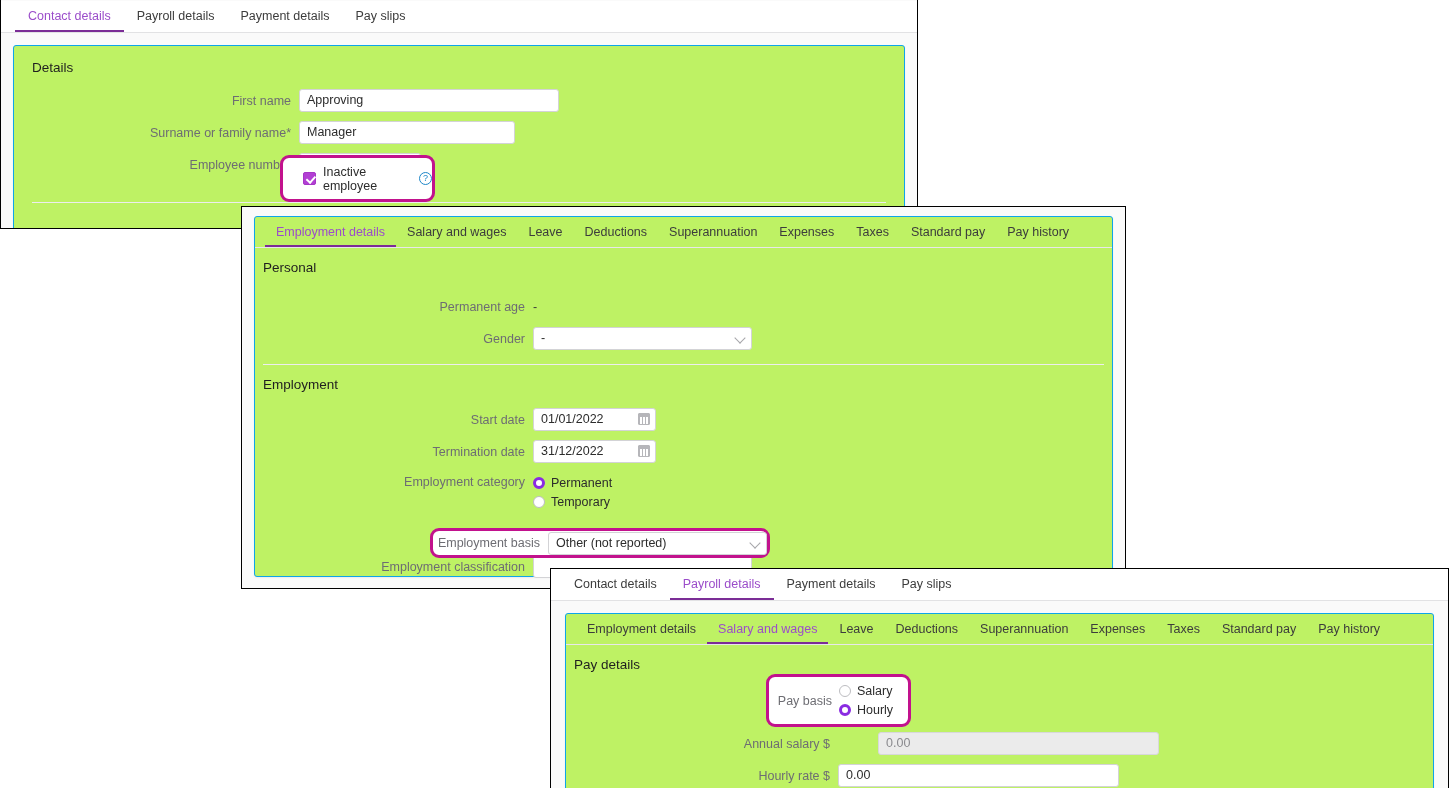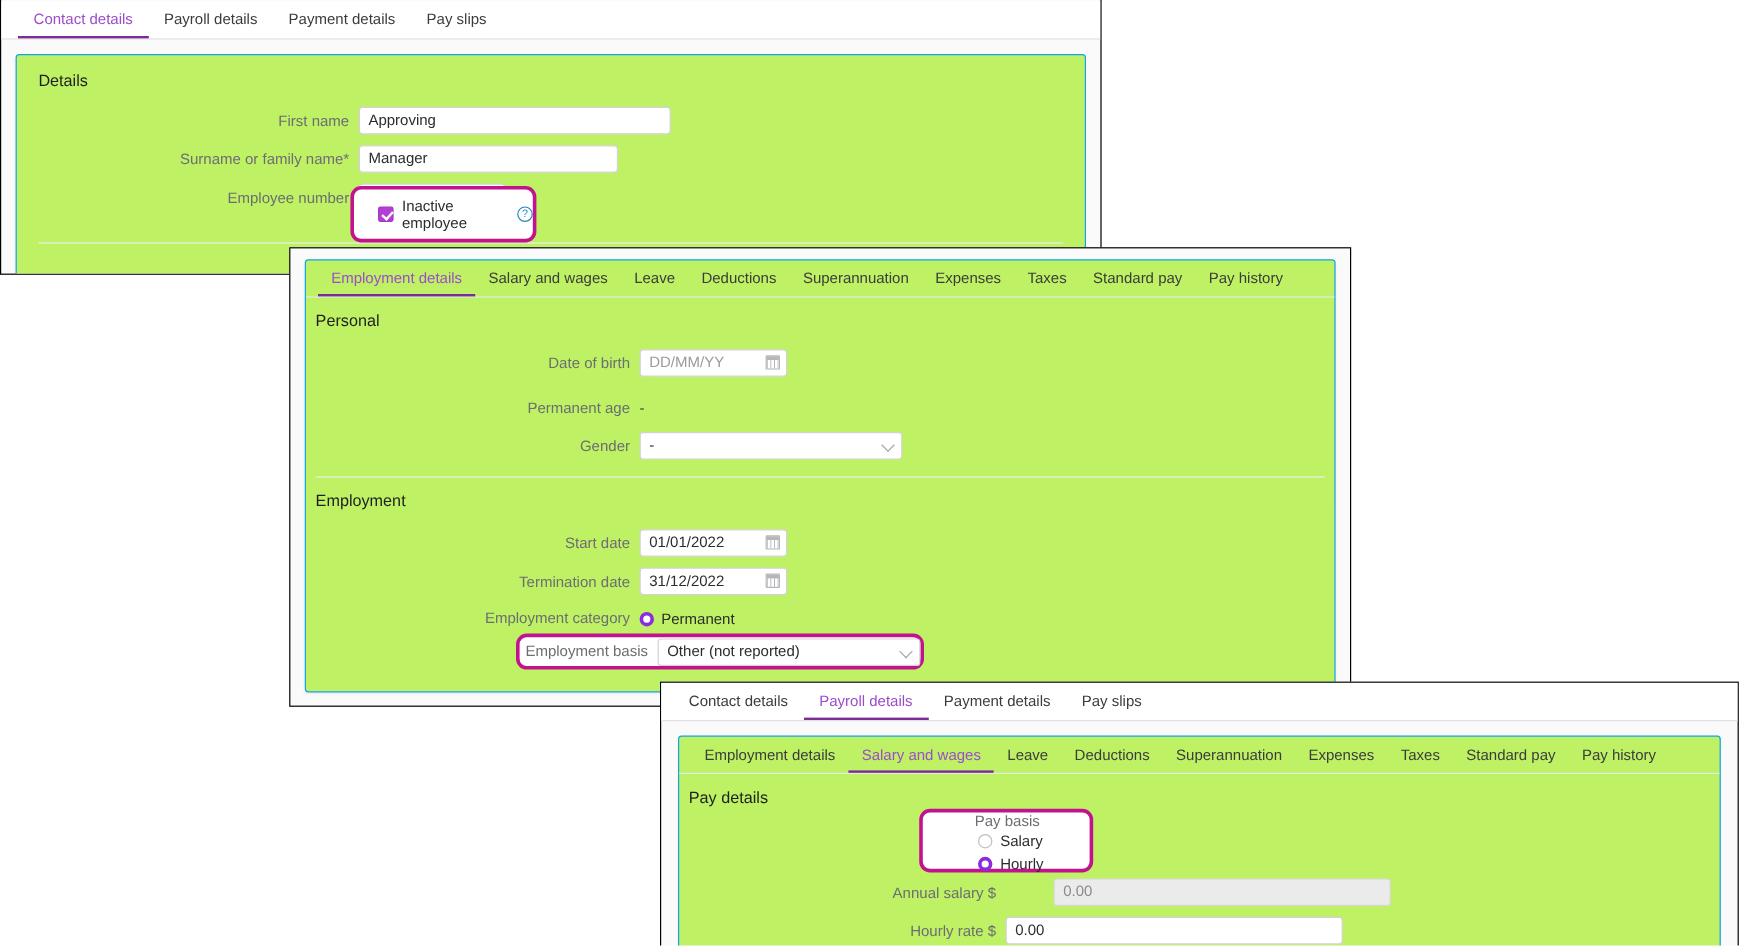--- a/index.html
+++ b/index.html
@@ -233,21 +233,21 @@
       <div class="flabel" style="width:285px;">Employee number</div>
       <div class="fctl">
         <div class="tinput placeholder" style="width:122px;">*None</div>
       </div>
     </div>
 
     <div class="divider" style="margin-top:26px;"></div>
   </div>
 </div>
 
-<div class="hl" style="left:292px;top:155px;width:155px;height:47px;">
+<div class="hl" style="left:280px;top:155px;width:155px;height:47px;">
   <div class="hl-inner" style="padding-left:20px;">
     <div class="cbox"></div>
     <span class="rtext">Inactive employee</span>
     <span class="help-icon">?</span>
   </div>
 </div>
 
 <div class="panel page-bg" id="panel-employment">
   <div class="card" style="height:361px;margin:9px 12px 0 12px;">
     <div class="inner-tabs" style="padding-left:10px;">
@@ -257,27 +257,20 @@
       <div class="inner-tab">Deductions</div>
       <div class="inner-tab">Superannuation</div>
       <div class="inner-tab">Expenses</div>
       <div class="inner-tab">Taxes</div>
       <div class="inner-tab">Standard pay</div>
       <div class="inner-tab">Pay history</div>
     </div>
 
     <div class="sec-title" style="padding-left:8px;padding-top:12px;">Personal</div>
 
-    <div class="frow" style="margin-top:10px;">
-      <div class="flabel" style="width:278px;">Date of birth</div>
-      <div class="fctl">
-        <div class="tinput placeholder withicon" style="width:123px;">DD/MM/YY</div>
-        <span class="cal-icon"></span>
-      </div>
-    </div>
 
     <div class="frow" style="margin-top:14px;">
       <div class="flabel" style="width:278px;">Permanent age</div>
       <div class="fctl" style="padding-top:5px;font-size:12.5px;color:#3c3c3c;">
         <span>-</span>
       </div>
     </div>
 
     <div class="frow" style="margin-top:13px;">
       <div class="flabel" style="width:278px;">Gender</div>
@@ -383,21 +376,21 @@
     <div class="frow" style="margin-top:6px;">
       <div class="flabel" style="width:272px;">Hourly rate $</div>
       <div class="fctl">
         <div class="tinput" style="width:281px;">0.00</div>
       </div>
     </div>
   </div>
 </div>
 
 <div class="hl" style="left:766px;top:674px;width:145px;height:53px;">
-  <div class="hl-inner" style="flex-direction:column;align-items:center;padding-left:8px;border-radius:19px;">
+  <div class="hl-inner" style="flex-direction:row;align-items:center;padding-left:8px;border-radius:19px;">
     <div style="width:62px;text-align:right;padding-right:7px;font-size:12.5px;color:#6d6d73;box-sizing:border-box;">Pay basis</div>
     <div>
       <div class="radio-line">
         <span class="radio"></span>
         <span class="rtext">Salary</span>
       </div>
       <div class="radio-line">
         <span class="radio on"></span>
         <span class="rtext">Hourly</span>
       </div>

